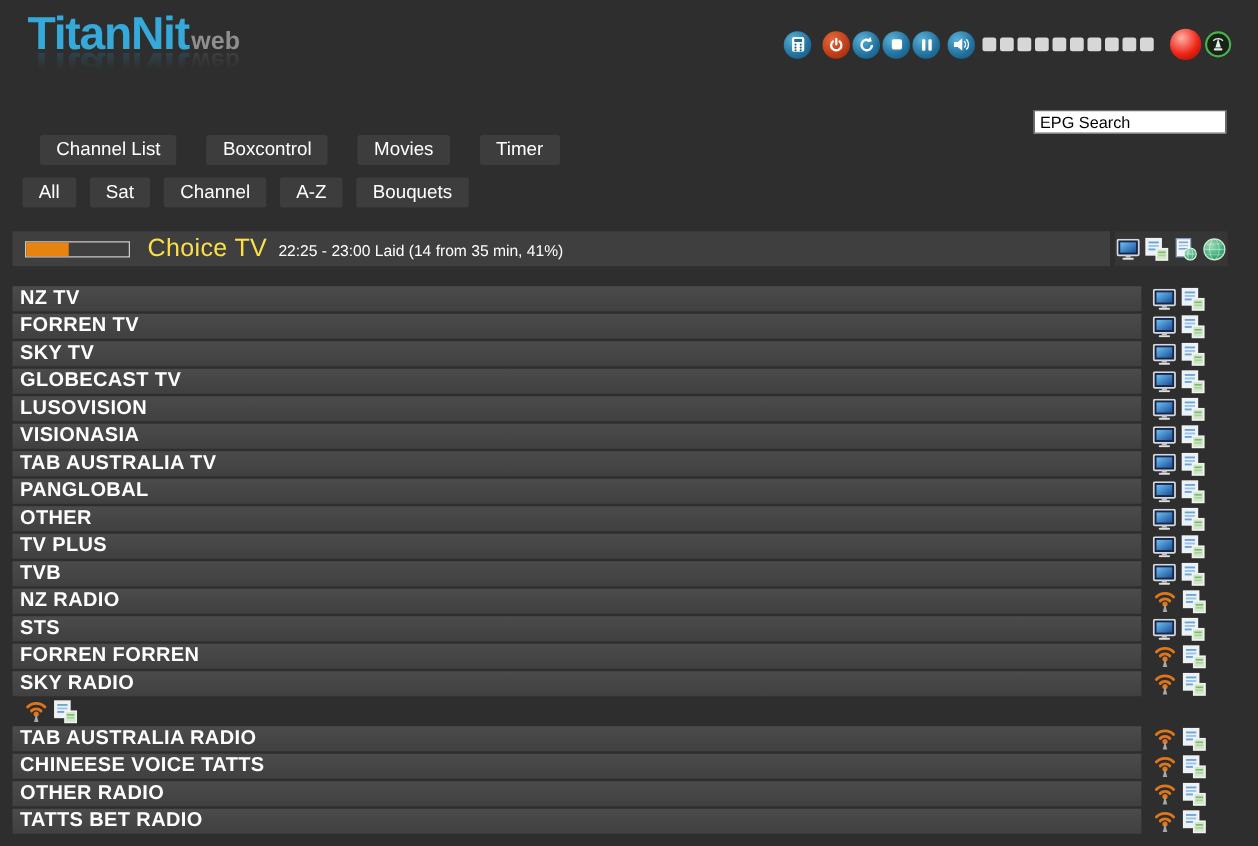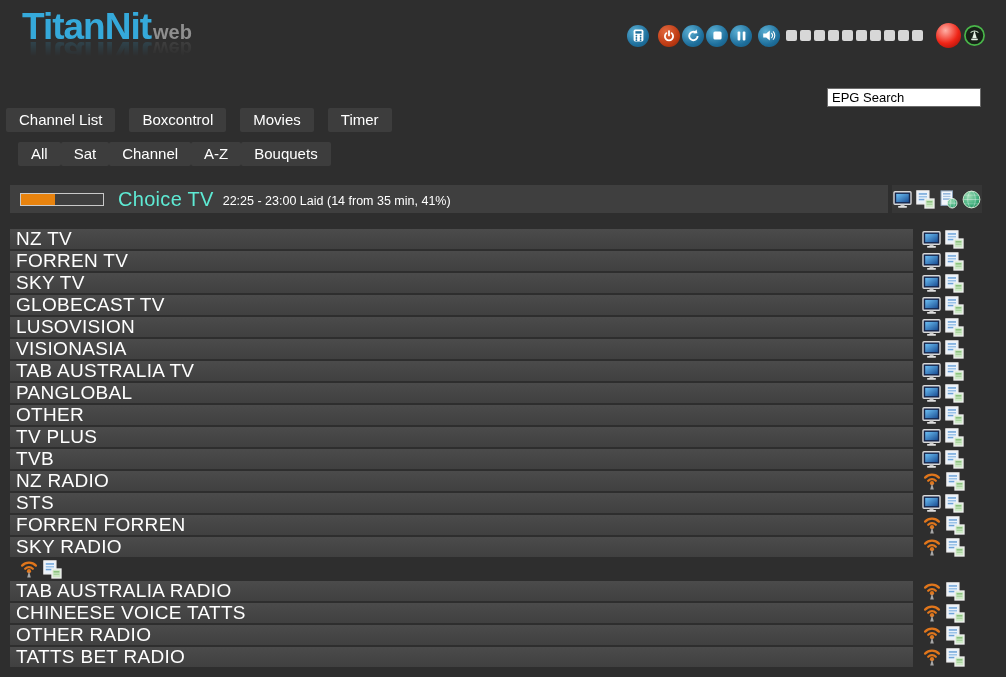--- a/index.html
+++ b/index.html
@@ -30,43 +30,43 @@
   .vol-seg { width:11px; height:11px; background:#d7d7d7; border-radius:2px; cursor:pointer; }
   .record-ball { width:25px; height:25px; border-radius:50%; margin-left:13px;
     background:radial-gradient(circle at 38% 30%, #ffb0a6, #ef2517 55%, #8e0c04); }
 
   
   .epg-search { position:absolute; top:88px; left:827px; width:154px; height:19px;
     background:#fff; color:#000; border:1px solid #6b6b6b; font-size:13px;
     font-family:"Liberation Sans", sans-serif; padding:0 4px; }
 
   
-  .nav1 { position:absolute; top:108px; left:6px; display:flex; gap:14px; }
-  .nav2 { position:absolute; top:142px; left:18px; display:flex; }
+  .nav1 { position:absolute; top:108px; left:32px; display:flex; gap:24px; }
+  .nav2 { position:absolute; top:142px; left:18px; display:flex; gap:11px; }
   .nav-btn { background:#3d3d3d; color:#fff; border:none; border-radius:2px;
     font-family:"Liberation Sans", sans-serif; font-size:15px; padding:3px 13px 4px;
     cursor:pointer; white-space:nowrap; }
 
   
   .infobar { position:absolute; top:185px; left:10px; width:972px; height:28px; display:flex; }
   .infobar-main { flex:0 0 878px; background:#3f3f3f; display:flex; align-items:center; }
   .progress { width:84px; height:13px; border:1px solid #c9c9c9; margin-left:10px; flex:0 0 auto; }
   .progress-fill { height:100%; background:#e8830e; }
-  .np-channel { font-size:20px; color:#5eead4; margin-left:14px; letter-spacing:.3px; }
+  .np-channel { font-size:20px; color:#fde047; margin-left:14px; letter-spacing:.3px; }
   .np-epg { font-size:12.5px; color:#fff; margin-left:9px; margin-top:4px; }
   .infobar-icons { flex:1; margin-left:4px; background:#363636; display:flex;
     align-items:center; justify-content:center; gap:4px; }
   .icon-btn { display:inline-flex; align-items:center; justify-content:center; cursor:pointer; }
 
   
   .list { position:absolute; top:228px; left:10px; width:986px; }
   .row { display:flex; align-items:center; height:22px; }
   .row-name { flex:0 0 903px; height:20px; line-height:20px; padding-left:6px;
-    background:linear-gradient(#4b4b4b, #404040); font-size:19px; color:#fff;
-    letter-spacing:.3px; cursor:pointer; overflow:hidden; white-space:nowrap; }
+    background:linear-gradient(#4b4b4b, #404040); font-size:16px; color:#fff;
+    letter-spacing:.3px; cursor:pointer; overflow:hidden; white-space:nowrap;font-weight:bold; }
   .row-icons { display:flex; gap:4px; margin-left:9px; align-items:center; }
 </style>
 </head>
 <body>
 
 <svg width="0" height="0" style="position:absolute">
   <defs>
     <linearGradient id="g-screen" x1="0" y1="0" x2="1" y2="1">
       <stop offset="0" stop-color="#6cc0f5"></stop>
         <stop offset="1" stop-color="#1b4e94"></stop>

